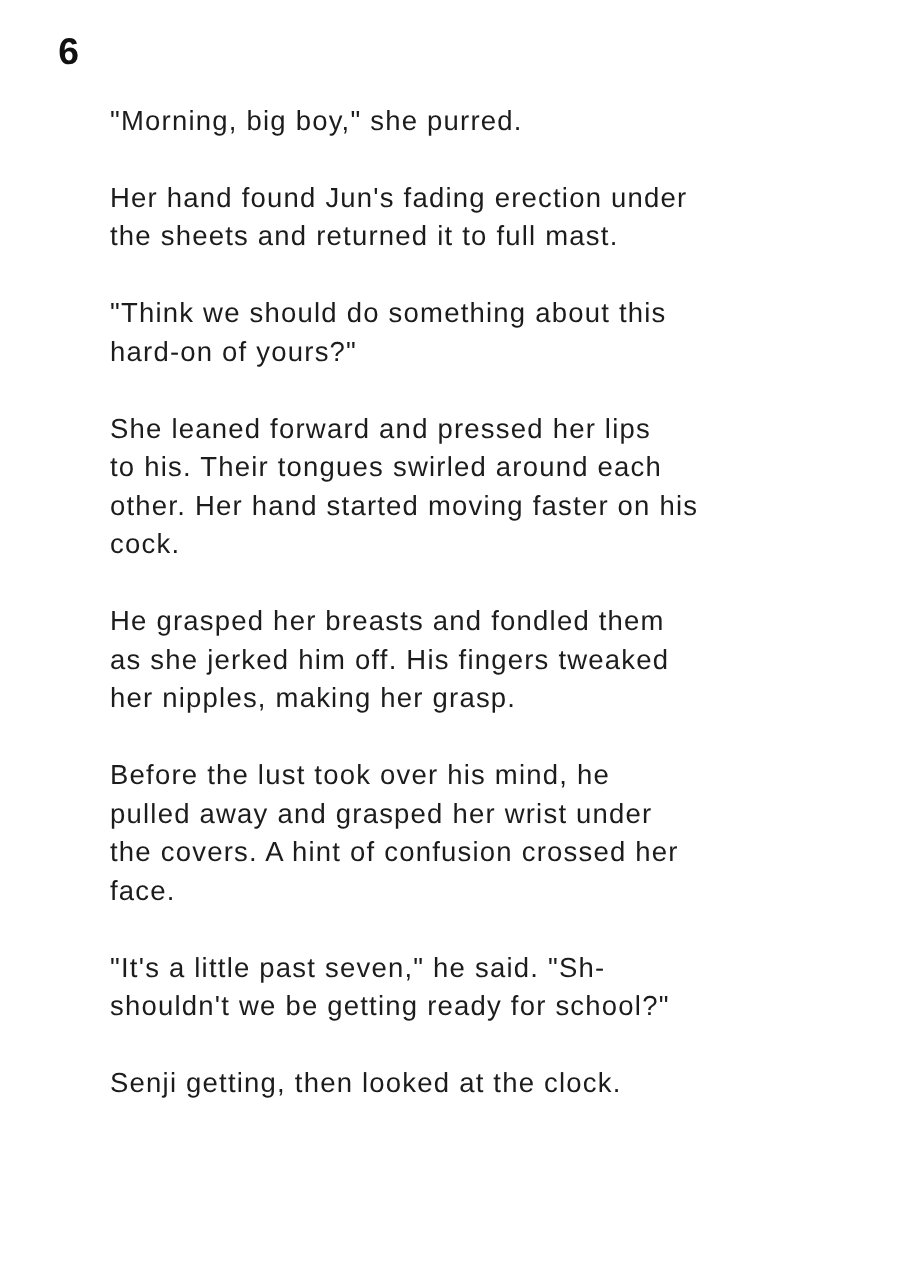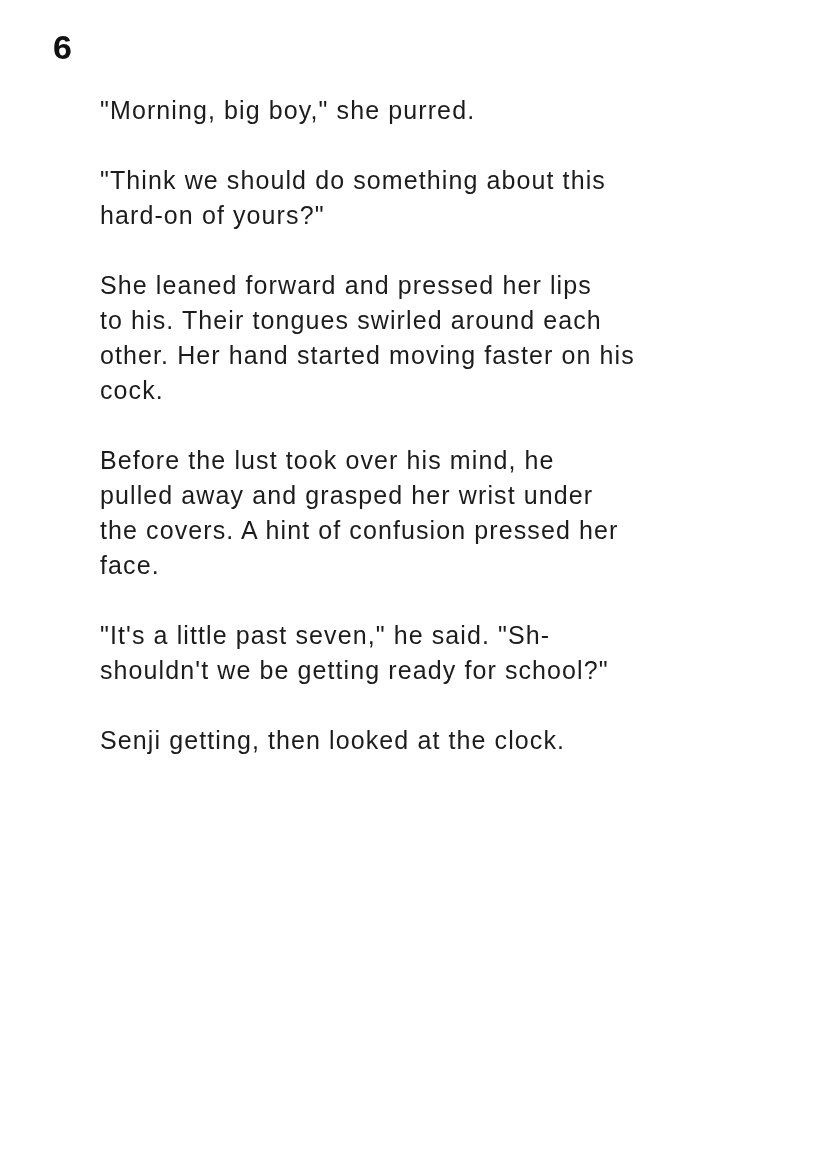--- a/index.html
+++ b/index.html
@@ -41,27 +41,32 @@
   }
 </style>
 </head>
 <body>
 
 <div class="page" style="--page-bg: #ffffff; --text-color: #1c1c1c;">
   <div class="page-number">6</div>
 
   <div class="content">
     <p>"Morning, big boy," she purred.</p>
+    <p>Her hand found Jun's fading erection under
+the sheets and returned it to full mast.</p>
     <p>"Think we should do something about this
 hard-on of yours?"</p>
     <p>She leaned forward and pressed her lips
 to his. Their tongues swirled around each
 other. Her hand started moving faster on his
 cock.</p>
+    <p>He grasped her breasts and fondled them
+as she jerked him off. His fingers tweaked
+her nipples, making her grasp.</p>
     <p>Before the lust took over his mind, he
 pulled away and grasped her wrist under
-the covers. A hint of confusion pressed her
+the covers. A hint of confusion crossed her
 face.</p>
     <p>"It's a little past seven," he said. "Sh-
 shouldn't we be getting ready for school?"</p>
     <p>Senji getting, then looked at the clock.</p>
   </div>
 </div>
 
 </body></html>

